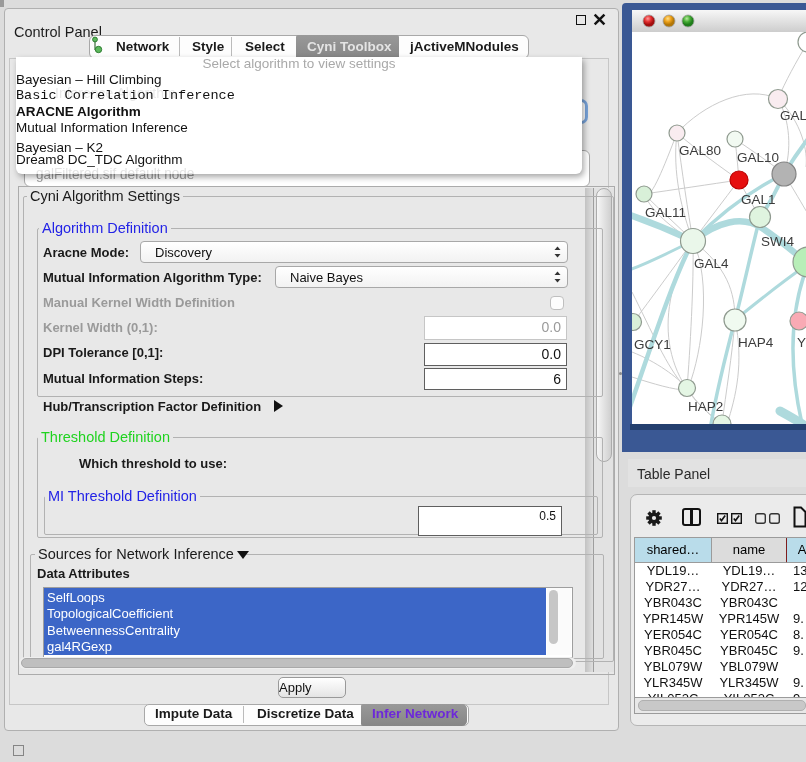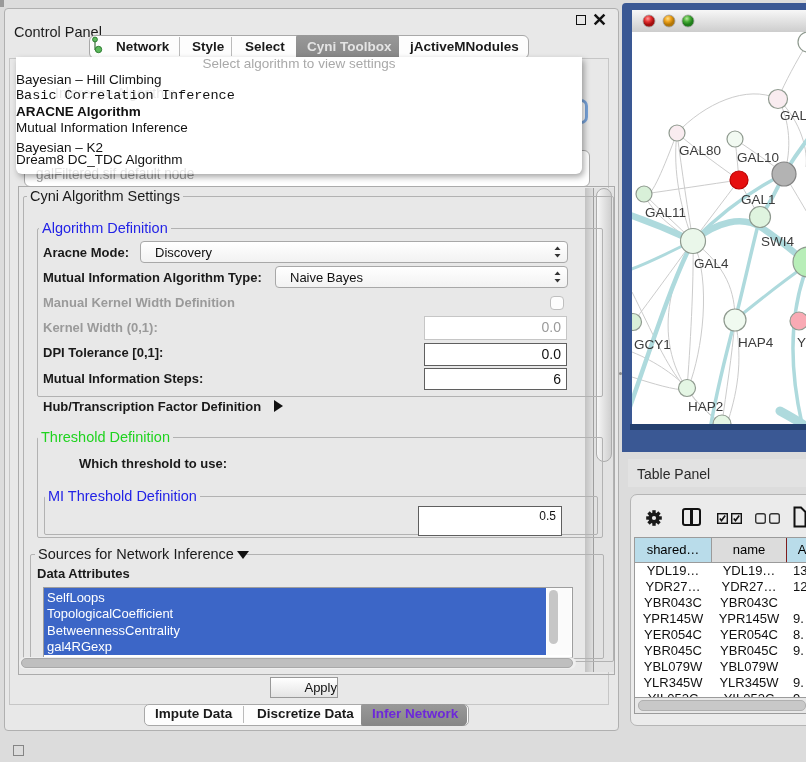--- a/index.html
+++ b/index.html
@@ -107,21 +107,21 @@
 
   <div class="abs" style="left:43px;top:587px;width:528px;height:69px;border:1px solid #9e9e9e;background:#fff;"></div>
   <div class="abs" style="left:44px;top:588px;width:502px;height:67px;background:#3c66c7;"></div>
   <div class="abs" style="left:47px;top:590px;font-size:13px;color:#fff;line-height:16.3px;">SelfLoops<br>TopologicalCoefficient<br>BetweennessCentrality<br>gal4RGexp</div>
   <div class="abs" style="left:547px;top:588px;width:24px;height:67px;background:#fbfbfb;"></div>
   <div class="abs" style="left:549px;top:590px;width:9px;height:54px;background:#c6c6c6;border-radius:5px;"></div>
 
   <div class="abs" style="left:19px;top:657px;width:557px;height:12px;background:#efefef;border-radius:6px;"></div>
   <div class="abs" style="left:21px;top:658px;width:552px;height:10px;background:#bfbfbf;border:1px solid #a9a9a9;border-radius:5px;box-sizing:border-box;"></div>
 
-  <div class="abs" style="left:270px;top:677px;width:66px;height:19px;background:linear-gradient(#ffffff,#e4e4e4);border:1px solid #999;border-radius:0;text-align:right;font-size:13px;color:#111;line-height:19px;">Apply</div>
+  <div class="abs" style="left:278px;top:677px;width:66px;height:19px;background:linear-gradient(#ffffff,#e4e4e4);border:1px solid #999;border-radius:5px;text-align:left;font-size:13px;color:#111;line-height:19px;">Apply</div>
 
   <div class="abs" style="left:144px;top:704px;width:323px;height:20px;background:#fdfdfd;border:1px solid #a8a8a8;border-radius:5px;"></div>
   <div class="abs" style="left:361px;top:704px;width:106px;height:22px;background:linear-gradient(#999999,#868686);border-radius:2px 5px 5px 2px;"></div>
   <div class="abs" style="left:243px;top:706px;width:1px;height:17px;background:#bbb;"></div>
   <div class="lbl" style="left:155px;top:706px;font-size:13.5px;">Impute Data</div>
   <div class="lbl" style="left:257px;top:706px;font-size:13.5px;">Discretize Data</div>
   <div class="lbl" style="left:372px;top:706px;font-size:13.5px;color:#6d28d9;">Infer Network</div>
 
   <div class="abs" style="left:16px;top:57px;width:566px;height:117px;background:#fff;border-radius:0 0 6px 6px;box-shadow:2px 3px 6px rgba(0,0,0,0.35);"></div>
   <div class="abs" style="left:16px;top:56px;width:566px;text-align:center;font-size:13.5px;color:#a9a9a9;">Select algorithm to view settings</div>

